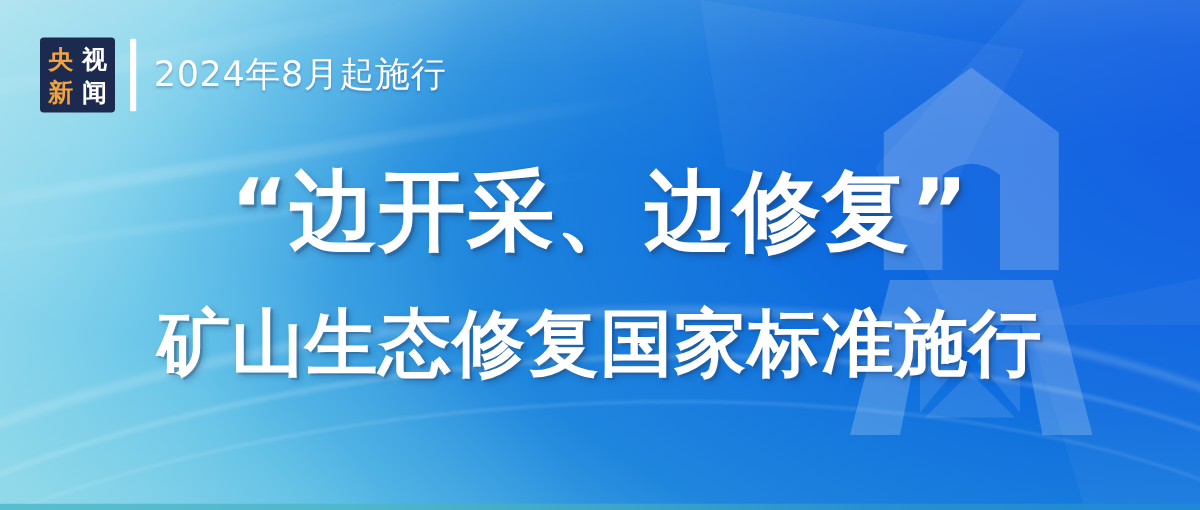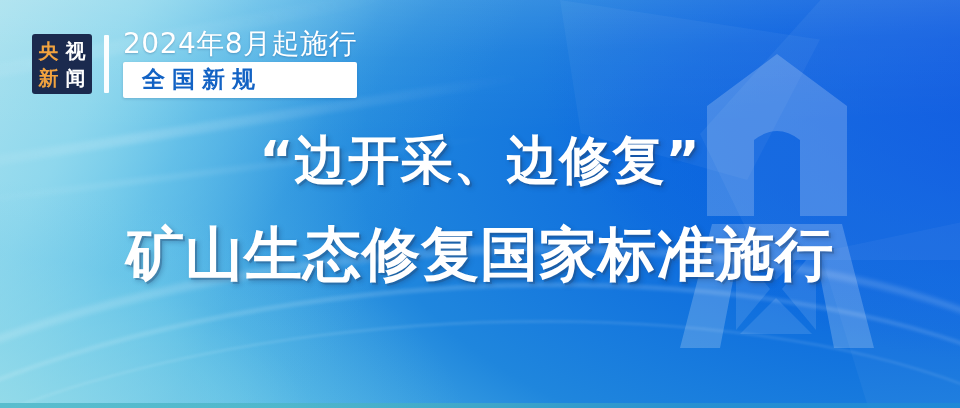--- a/index.html
+++ b/index.html
@@ -200,21 +200,21 @@
   .hl-line {
     font-family: "DejaVu Sans", "Liberation Sans", sans-serif;
     font-weight: 700;
     color: #ffffff;
     white-space: nowrap;
     text-shadow:
        2px 2px 0 rgba(40,70,110,0.30),
        3px 3px 5px rgba(20,50,95,0.30);
   }
   .hl-line-1 {
-    font-size: 52px;
+    font-size: 70px;
     line-height: 1.08;
     letter-spacing: 1px;
   }
   .hl-line-2 {
     font-size: 58px;
     line-height: 1.18;
     letter-spacing: 1px;
     margin-top: 32px;
   }
 </style>
@@ -269,21 +269,20 @@
       <span class="brand-ch gold">央</span>
       <span class="brand-ch white">视</span>
       <span class="brand-ch gold">新</span>
       <span class="brand-ch white">闻</span>
     </div>
 
     <div class="divider"></div>
 
     <div class="header-texts">
       <div class="kicker">2024年8月起施行</div>
-      <div class="chip">全国新规</div>
     </div>
 
   </div>
 
   <div class="headline">
     <div class="hl-line hl-line-1">“边开采、边修复”</div>
     <div class="hl-line hl-line-2">矿山生态修复国家标准施行</div>
   </div>
 
   <div class="bg-footer-strip"></div>

